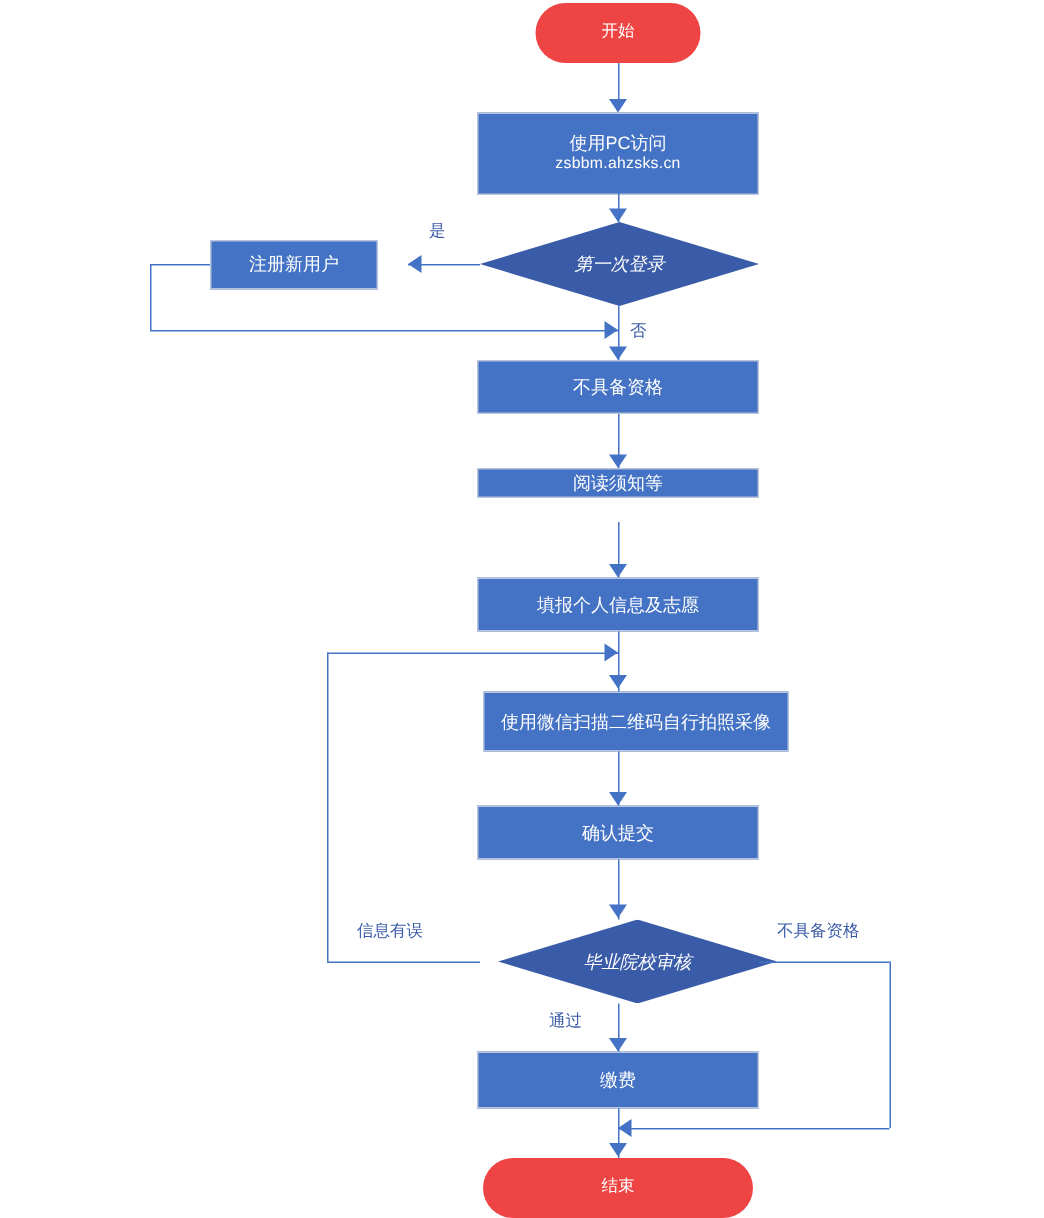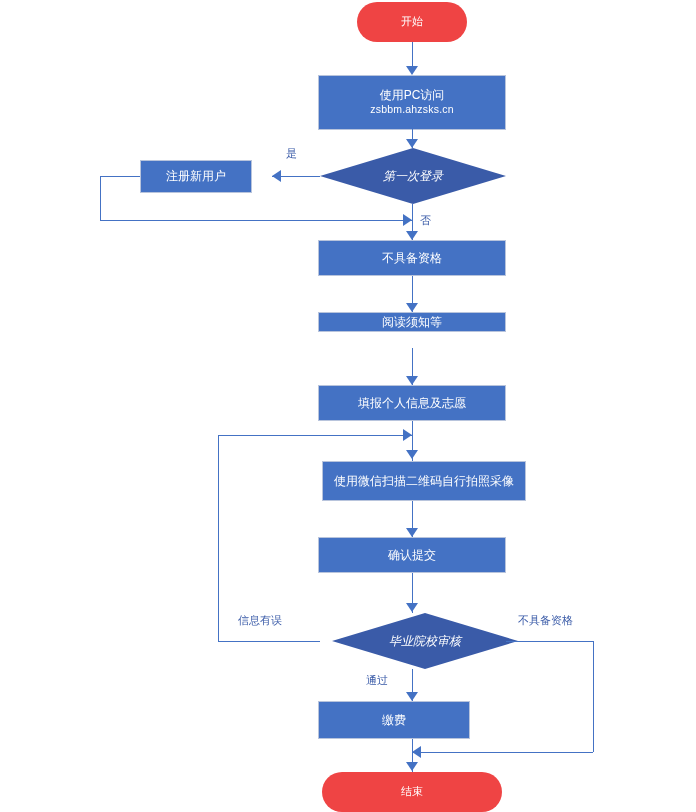--- a/index.html
+++ b/index.html
@@ -131,21 +131,21 @@
 
   <div class="node process" style="left:318px; top:537px; width:188px; height:36px;">
     <span>确认提交</span>
   </div>
 
   <div class="node decision" style="left:332px; top:613px; width:186px; height:56px;">
     <div class="diamond-shape"></div>
     <span class="dlabel">毕业院校审核</span>
   </div>
 
-  <div class="node process" style="left:318px; top:701px; width:152px; height:38px;">
+  <div class="node process" style="left:318px; top:701px; width:188px; height:38px;">
     <span>缴费</span>
   </div>
 
   <div class="node terminator" style="left:322px; top:772px; width:180px; height:40px;text-align:center;">
     <span>结束</span>
   </div>
 
   <div class="edge v" style="left:412px; top:42px; height:24px;"></div>
   <div class="arrow down" style="left:406px; top:66px;"></div>
 

